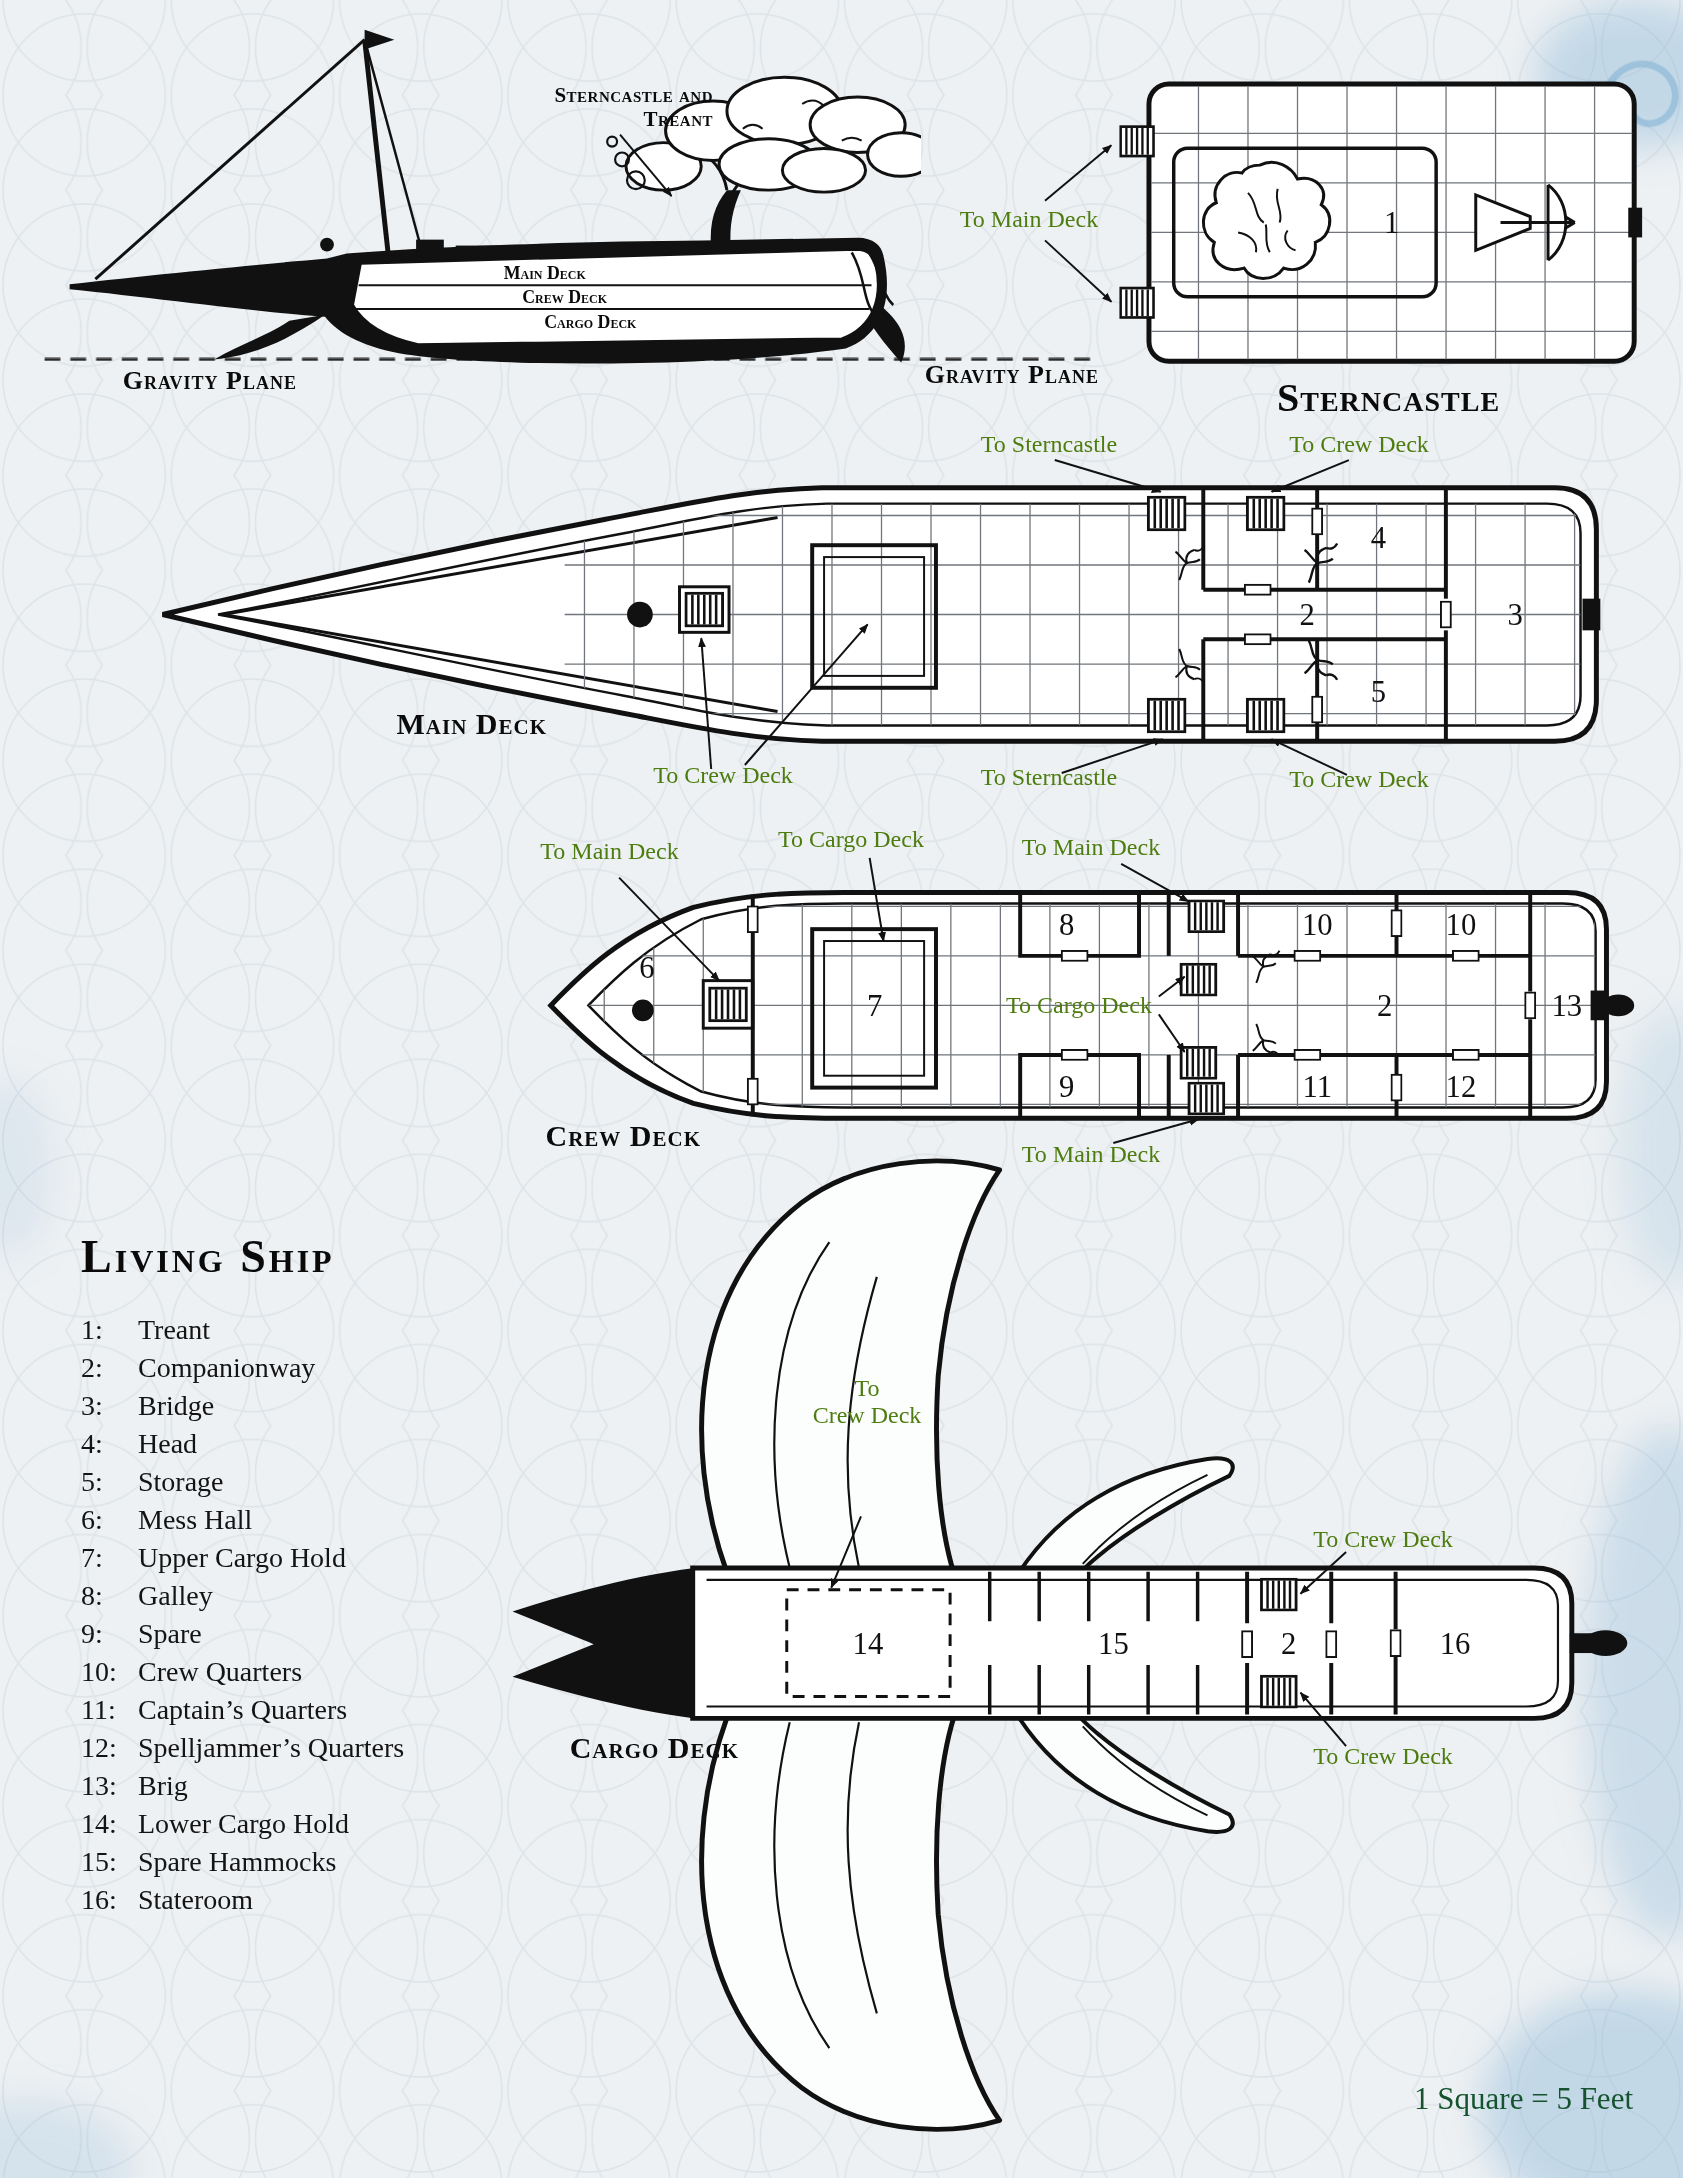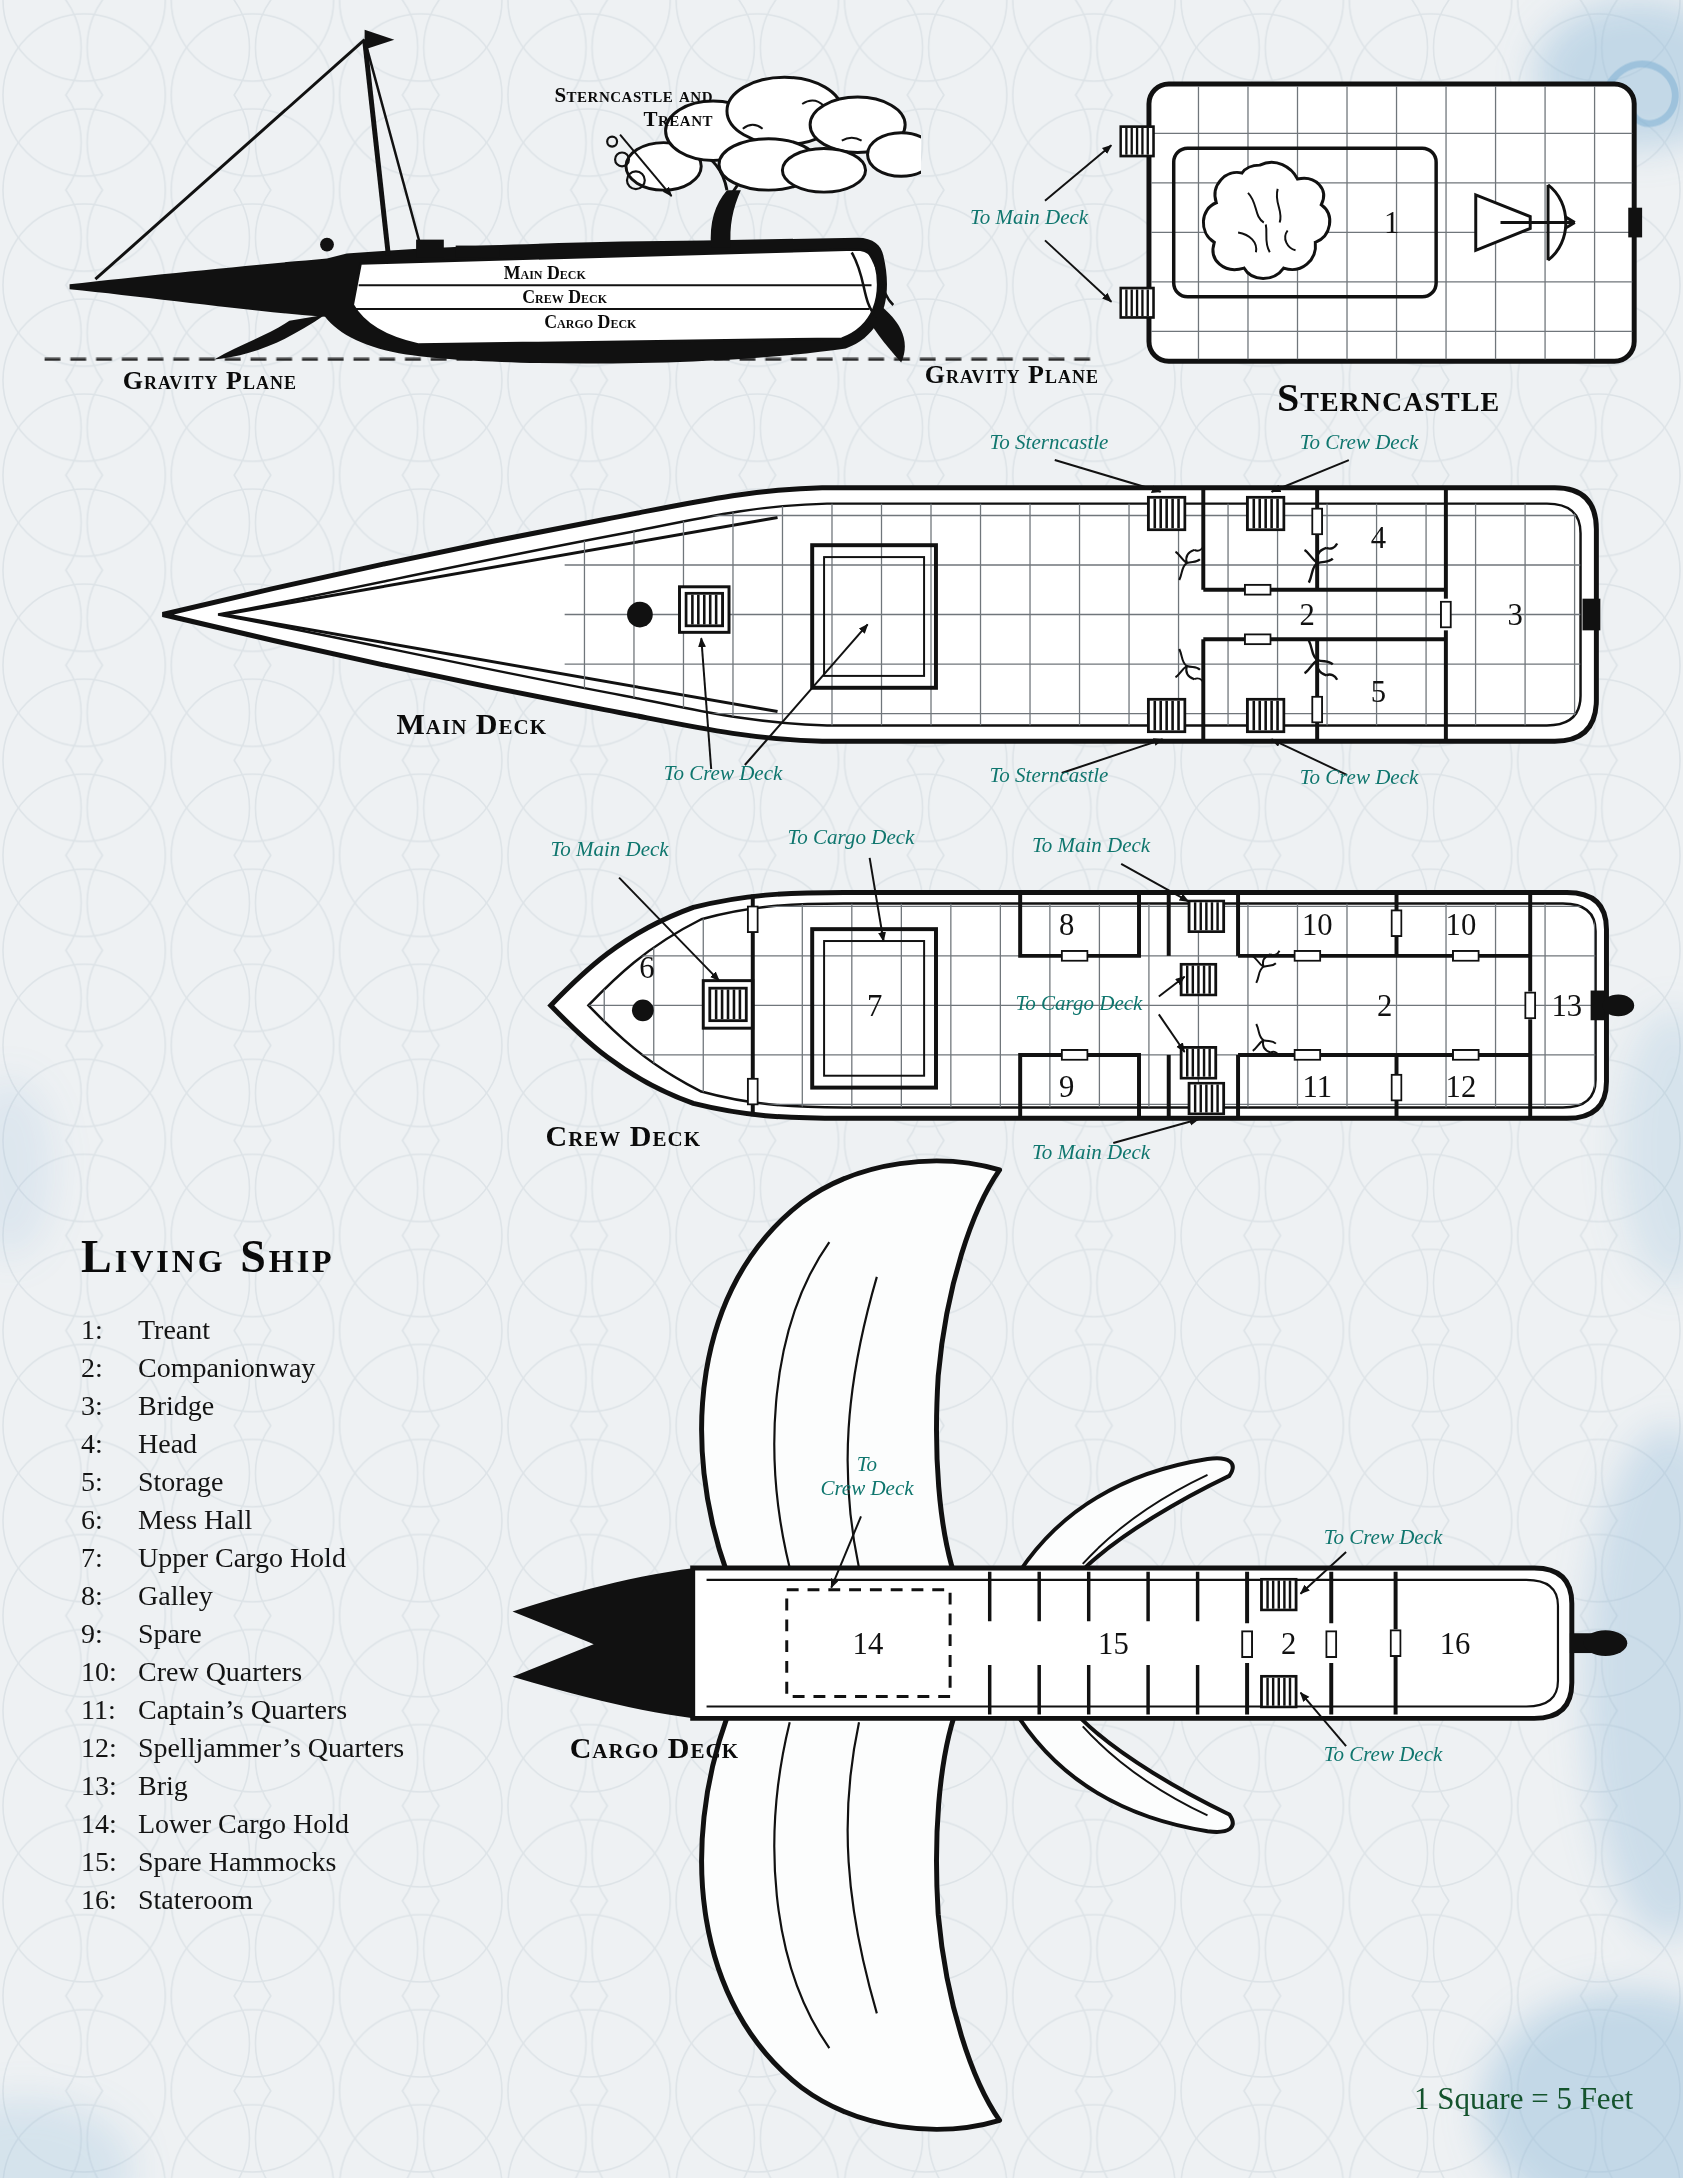--- a/index.html
+++ b/index.html
@@ -1,20 +1,20 @@
 <!DOCTYPE html>
 <html><head>
 <meta charset="utf-8">
 <style>
   html,body{margin:0;padding:0;background:#c9d2d8;}
   .page{position:relative;width:1683px;height:2178px;overflow:hidden;background:#eef1f3;
         font-family:"Liberation Serif",serif;color:#111;}
   .abs{position:absolute;}
   svg{display:block;}
-  .lbl{position:absolute;font-size:21px;line-height:1.12;text-align:center;color:#0f766e;font-style:italic;}
+  .lbl{position:absolute;font-size:24px;line-height:1.12;text-align:center;color:#4d7c0f;}
   .cap{position:absolute;font-variant:small-caps;font-weight:700;font-size:30px;line-height:1;
        text-align:right;letter-spacing:1px;color:#0b0b0b;}
   .cap.sm{font-size:21px;letter-spacing:0.5px;line-height:1.15;}
   .cap.lg{font-size:40px;}
   .cap.grav{font-size:26px;}
   .rn{font-family:"Liberation Serif",serif;font-size:31px;fill:#111;text-anchor:middle;}
   .band{font-family:"Liberation Serif",serif;font-variant:small-caps;font-weight:700;
         font-size:18px;fill:#0b0b0b;text-anchor:middle;}
   .legend{position:absolute;left:81px;top:1230px;width:465px;}
   .legend-title{font-variant:small-caps;font-weight:700;font-size:46px;letter-spacing:3px;
@@ -372,21 +372,21 @@
     <text class="rn" x="507" y="511">14</text>
     <text class="rn" x="755" y="511">15</text>
     <text class="rn" x="932" y="511">2</text>
     <text class="rn" x="1100" y="511">16</text>
     <g stroke="#111" stroke-width="2">
       <line x1="500" y1="372" x2="470" y2="444" marker-end="url(#arw)"></line>
       <line x1="990" y1="408" x2="944" y2="450" marker-end="url(#arw)"></line>
       <line x1="990" y1="604" x2="944" y2="550" marker-end="url(#arw)"></line>
     </g>
   </svg>
-  <div class="lbl" style="left:810px;top:1453px;width:114px">
+  <div class="lbl" style="left:810px;top:1375px;width:114px">
     <span style="display:block">To</span>
     <span style="display:block">Crew Deck</span>
   </div>
   <div class="lbl" style="left:1299px;top:1526px;width:168px">To Crew Deck</div>
   <div class="lbl" style="left:1299px;top:1743px;width:168px">To Crew Deck</div>
   <div class="cap" style="left:546px;top:1733px;width:193px">Cargo Deck</div>
 
   <div class="legend">
     <div class="legend-title">Living Ship</div>
     <div class="legend-item">

